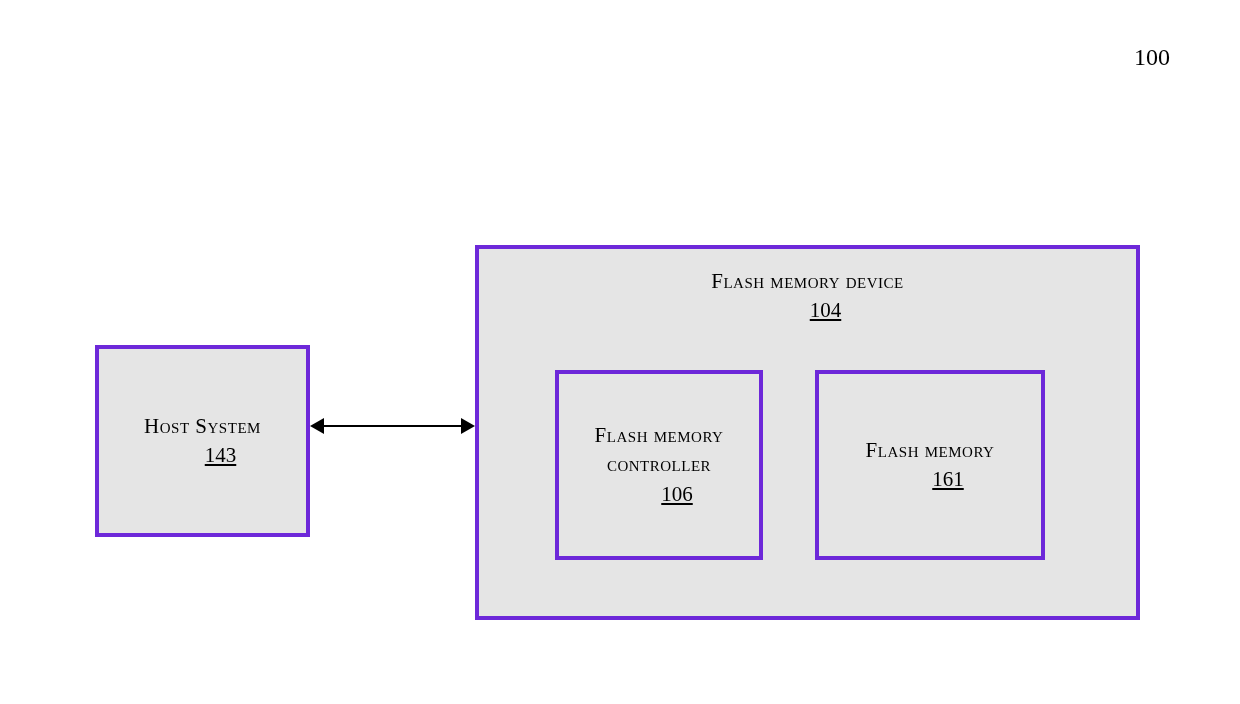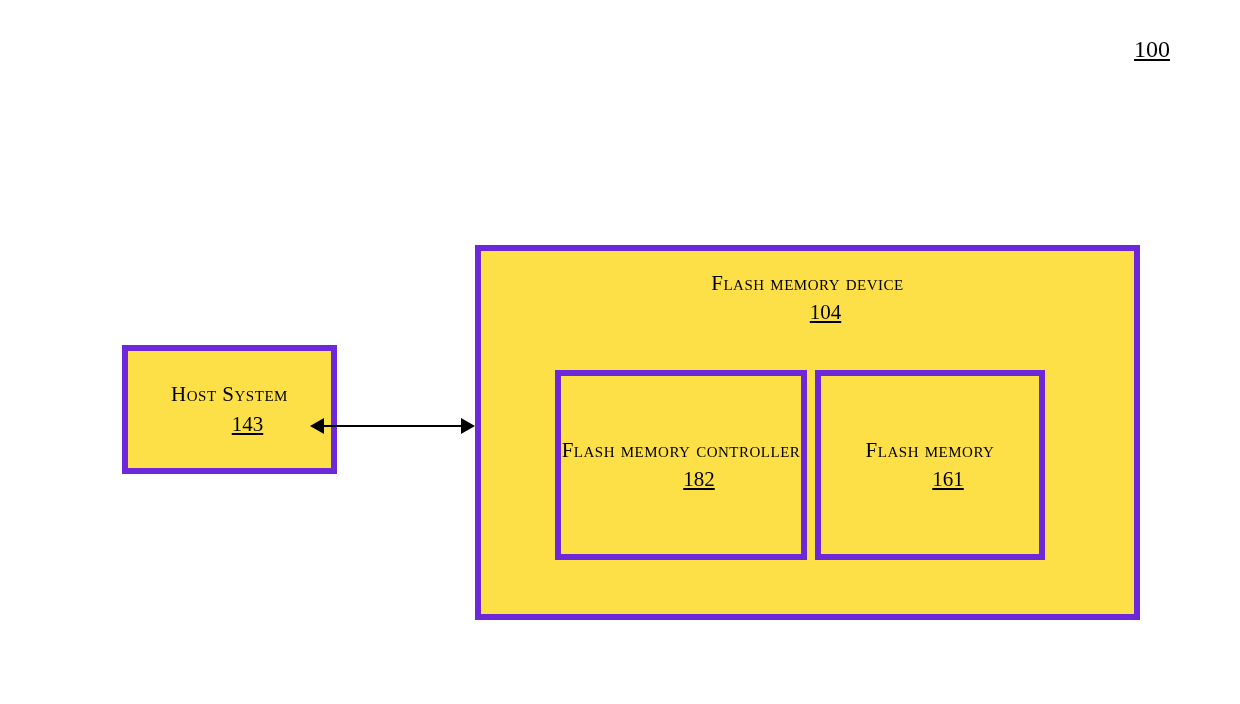--- a/index.html
+++ b/index.html
@@ -11,74 +11,72 @@
     font-family: "Times New Roman", Times, serif;
     color: #000000;
   }
   .canvas {
     position: relative;
     width: 1240px;
     height: 704px;
   }
   .figure-number {
     position: absolute;
-    top: 36px;
+    top: 44px;
     right: 70px;
     font-size: 24px;
-    text-decoration: underline;
   }
   .box {
     position: absolute;
-    border: 6px solid #6d28d9;
+    border: 4px solid #6d28d9;
     box-sizing: border-box;
-    background: #fde047;
+    background: #e5e5e5;
   }
   .label-block {
     text-align: center;
     line-height: 1.4;
   }
   .smallcaps {
     font-variant: small-caps;
     letter-spacing: 0.5px;
     font-size: 21px;
   }
   .refnum {
     font-size: 21px;
     text-decoration: underline;
     padding-left: 36px;
   }
   
   .host-box {
     left: 95px;
     top: 345px;
     width: 215px;
-    height: 129px;
+    height: 192px;
     display: flex;
     align-items: center;
     justify-content: center;
-    margin-left: 27px;
   }
   
   .device-box {
     left: 475px;
     top: 245px;
     width: 665px;
     height: 375px;
   }
   .device-title {
     position: absolute;
     top: 18px;
     left: 0;
     right: 0;
   }
   
   .controller-box {
     left: 555px;
     top: 370px;
-    width: 252px;
+    width: 208px;
     height: 190px;
     display: flex;
     align-items: center;
     justify-content: center;
   }
   
   .memory-box {
     left: 815px;
     top: 370px;
     width: 230px;
@@ -146,21 +144,21 @@
   <div class="box device-box">
     <div class="label-block device-title">
       <div class="smallcaps">Flash memory device</div>
       <div class="refnum">104</div>
     </div>
   </div>
 
   <div class="box controller-box">
     <div class="label-block">
       <div class="smallcaps">Flash memory controller</div>
-      <div class="refnum">182</div>
+      <div class="refnum">106</div>
     </div>
   </div>
 
   <div class="box memory-box">
     <div class="label-block">
       <div class="smallcaps">Flash memory</div>
       <div class="refnum">161</div>
     </div>
   </div>
 

